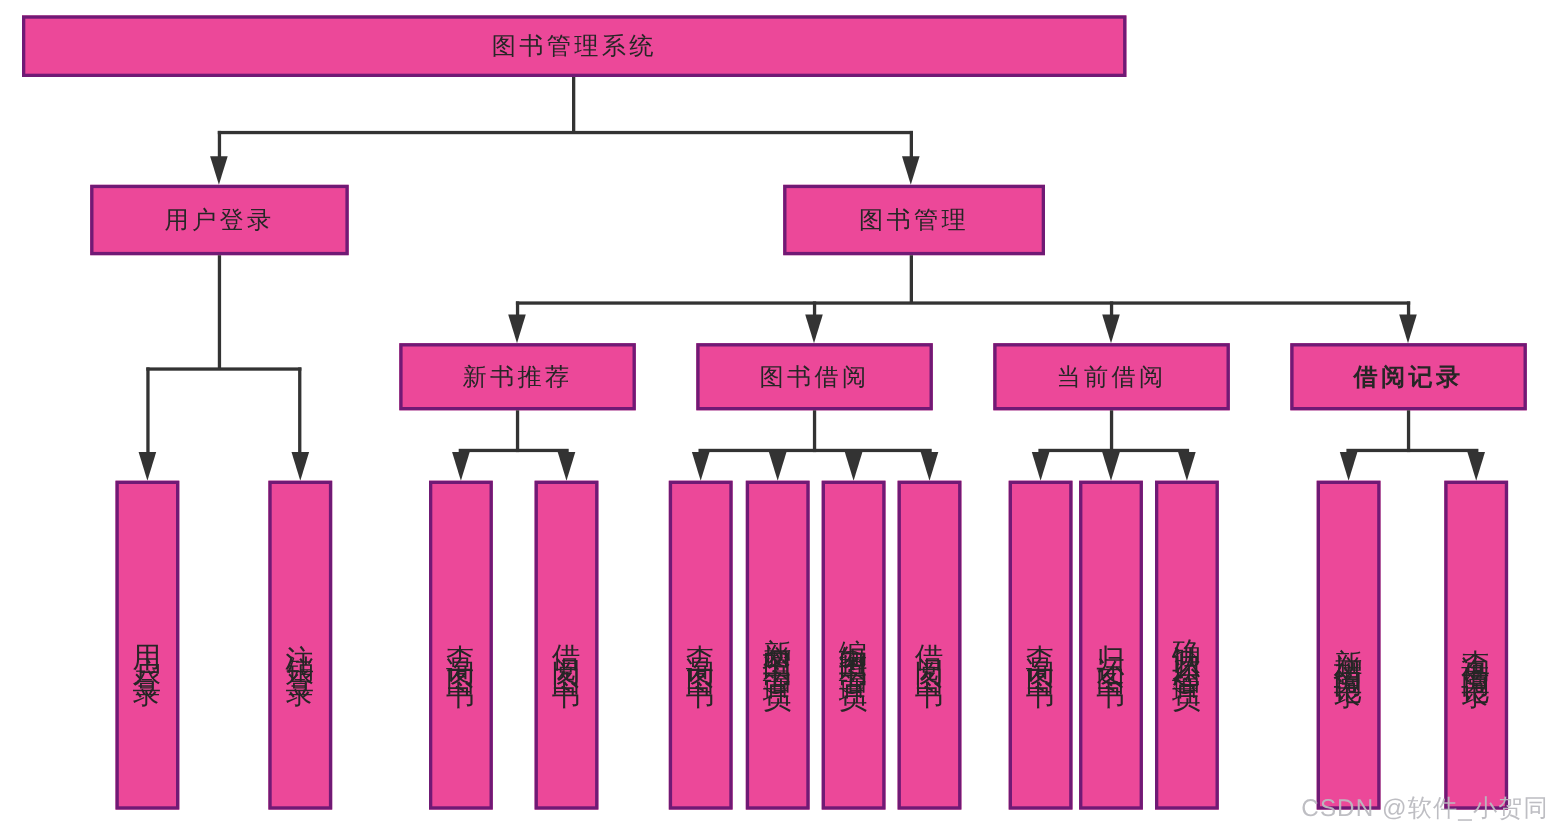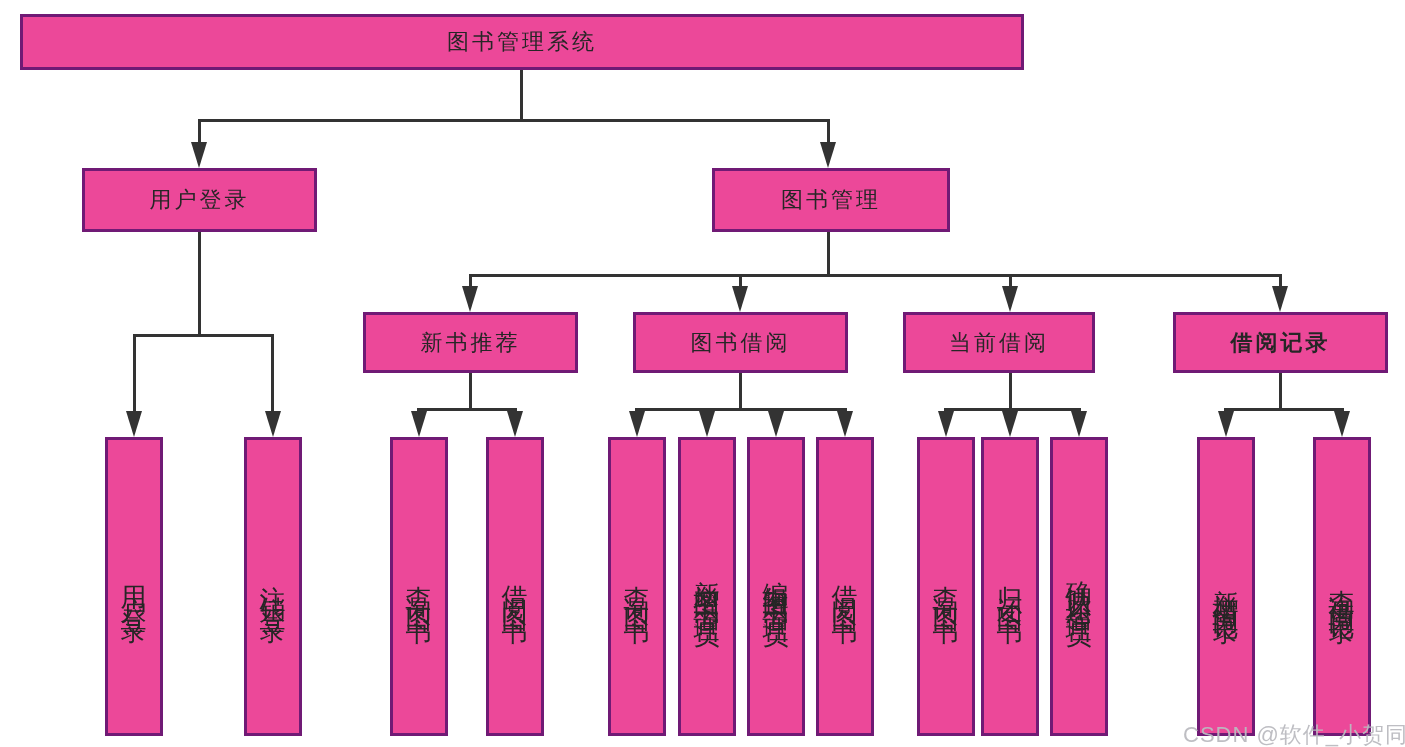--- a/index.html
+++ b/index.html
@@ -58,21 +58,21 @@
   <div class="ln" style="left:739px;top:274px;width:3px;height:15px;"></div>
   <div class="ln" style="left:1009px;top:274px;width:3px;height:15px;"></div>
   <div class="ln" style="left:1279px;top:274px;width:3px;height:15px;"></div>
   <div class="ar" style="left:462px;top:286px;"></div>
   <div class="ar" style="left:732px;top:286px;"></div>
   <div class="ar" style="left:1002px;top:286px;"></div>
   <div class="ar" style="left:1272px;top:286px;"></div>
 
   <div class="box h" style="left:363px;top:312px;width:215px;height:61px;">新书推荐</div>
   <div class="box h" style="left:633px;top:312px;width:215px;height:61px;text-align:right;">图书借阅</div>
-  <div class="box h" style="left:903px;top:312px;width:192px;height:61px;">当前借阅</div>
+  <div class="box h" style="left:903px;top:312px;width:215px;height:61px;">当前借阅</div>
   <div class="box h" style="left:1173px;top:312px;width:215px;height:61px;font-weight:bold;">借阅记录</div>
 
   <div class="ln" style="left:469px;top:373px;width:3px;height:38px;"></div>
   <div class="ln" style="left:417px;top:408px;width:100px;height:3px;"></div>
   <div class="ar" style="left:411px;top:411px;"></div>
   <div class="ar" style="left:507px;top:411px;"></div>
 
   <div class="ln" style="left:739px;top:373px;width:3px;height:38px;"></div>
   <div class="ln" style="left:635px;top:408px;width:212px;height:3px;"></div>
   <div class="ar" style="left:629px;top:411px;"></div>

